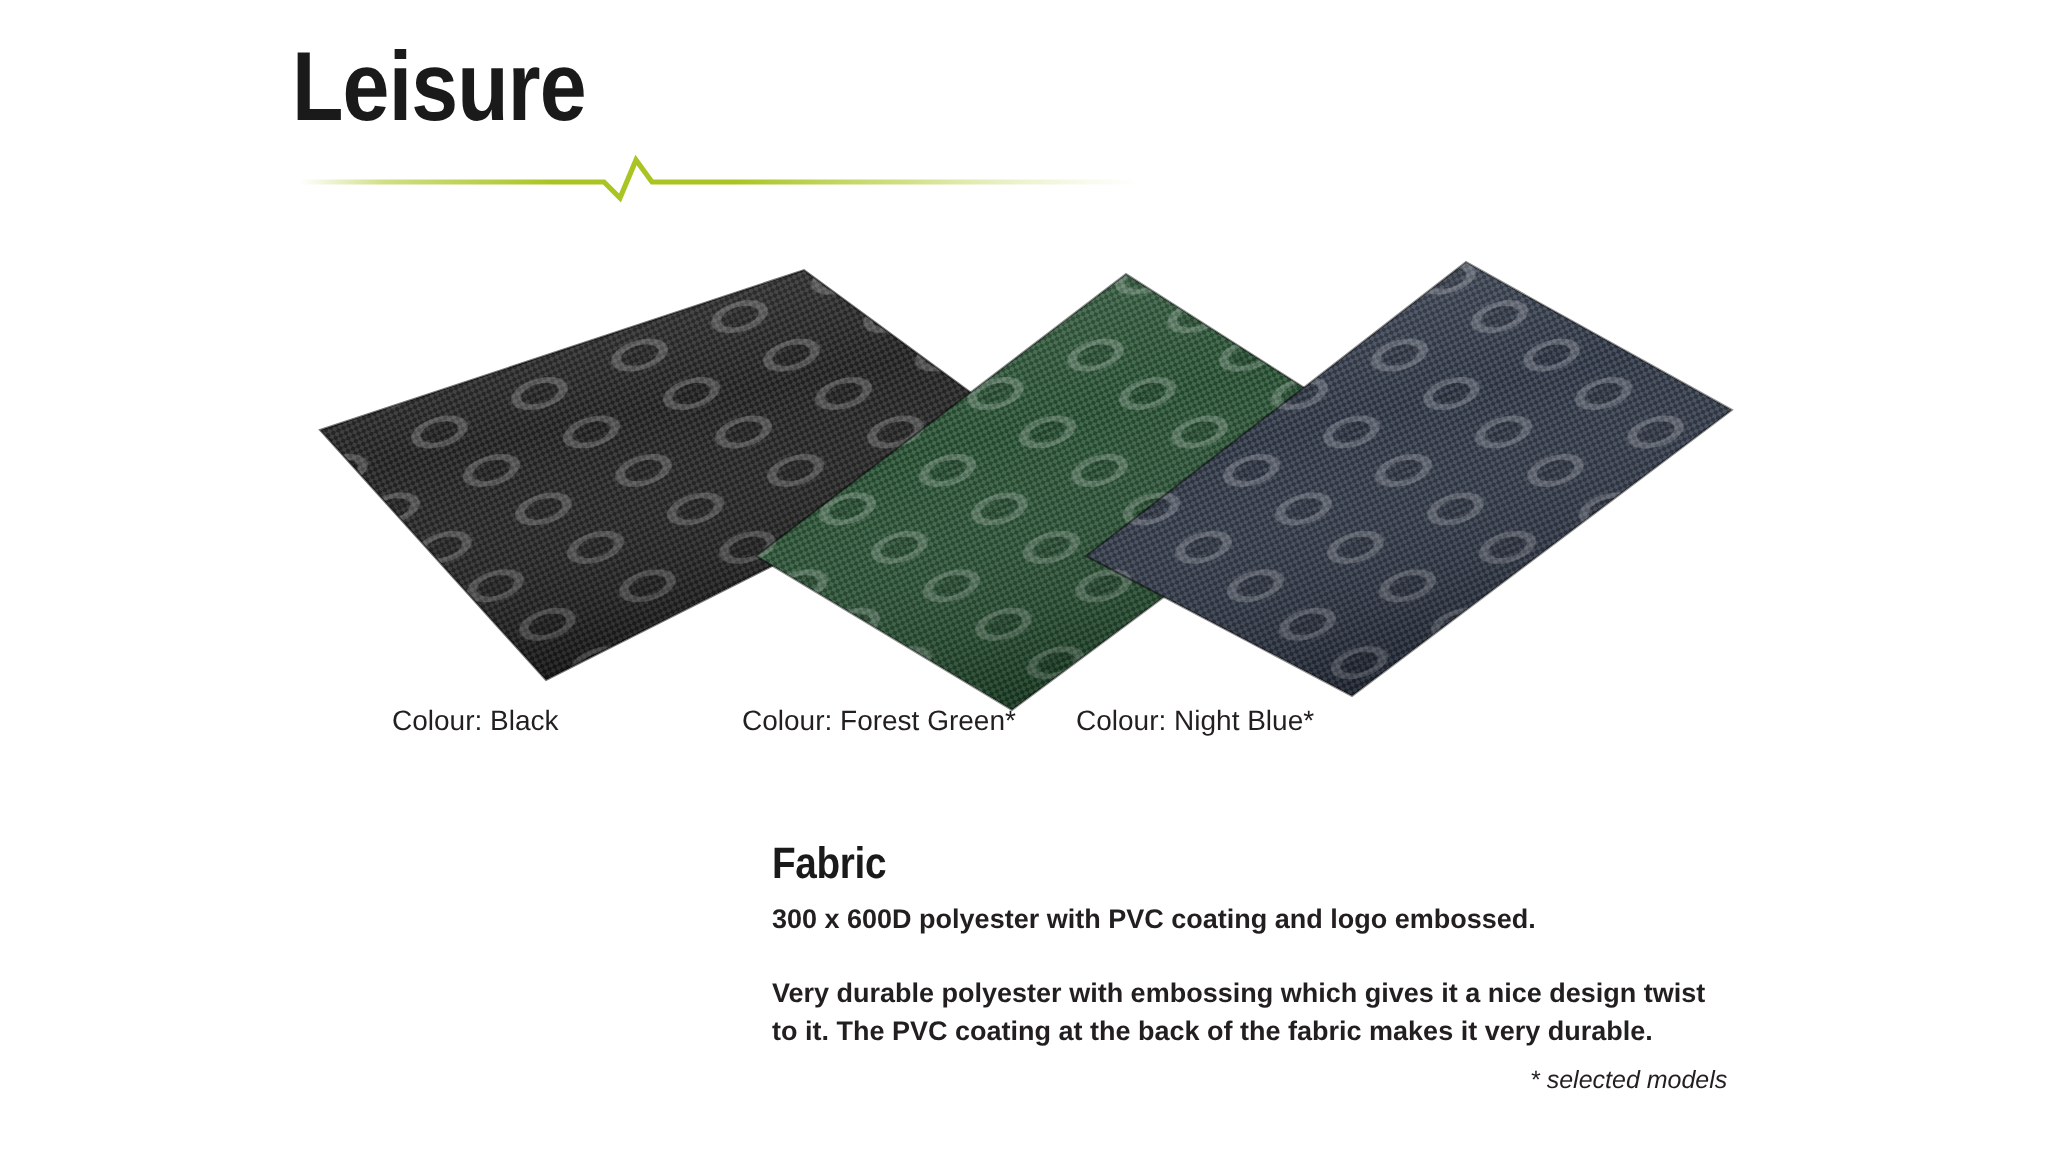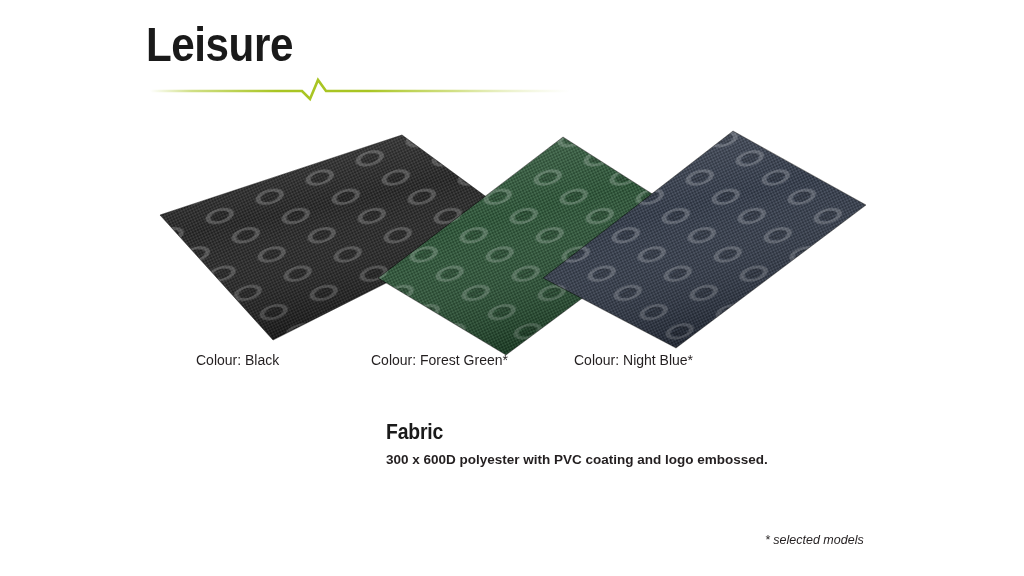--- a/index.html
+++ b/index.html
@@ -56,21 +56,21 @@
   
   .colour-label {
     position: absolute;
     font-size: 14px;
     line-height: 1.2;
     color: #231f20;
     white-space: nowrap;
   }
   #label-black       { left: 196px; top: 352px; }
   #label-forest      { left: 371px; top: 352px; text-align: center; }
-  #label-night       { left: 538px; top: 352px; margin-left: 36px; }
+  #label-night       { left: 538px; top: 352px; }
 
   
   .fabric-block {
     position: absolute;
     left: 386px;
     top: 420px;
     width: 500px;
   }
   .fabric-heading {
     font-family: "Liberation Sans Narrow", "Liberation Sans", sans-serif;
@@ -188,15 +188,17 @@
 </div>
 
 <div class="colour-label" id="label-black">Colour: Black</div>
 <div class="colour-label" id="label-forest">Colour: Forest Green*</div>
 <div class="colour-label" id="label-night">Colour: Night Blue*</div>
 
 <div class="fabric-block">
   <div class="fabric-heading">Fabric</div>
   <p class="fabric-line">300 x 600D polyester with PVC coating and logo embossed.</p>
   <div class="fabric-gap"></div>
+  <p class="fabric-line">Very durable polyester with embossing which gives it a nice design twist</p>
+  <p class="fabric-line">to it. The PVC coating at the back of the fabric makes it very durable.</p>
 </div>
 
 <div class="footnote">* selected models</div>
 
 </body></html>

